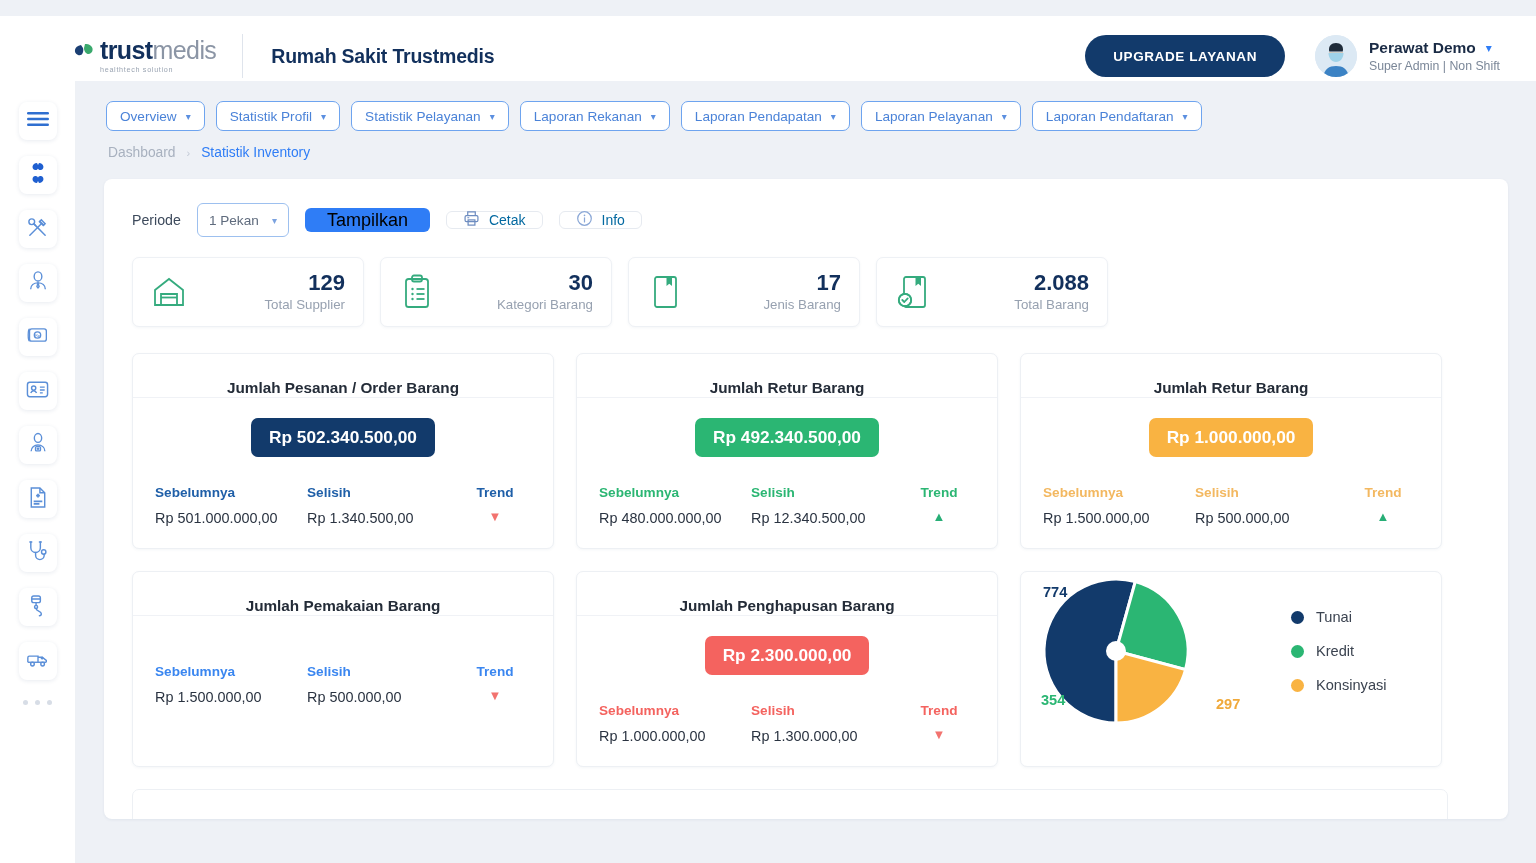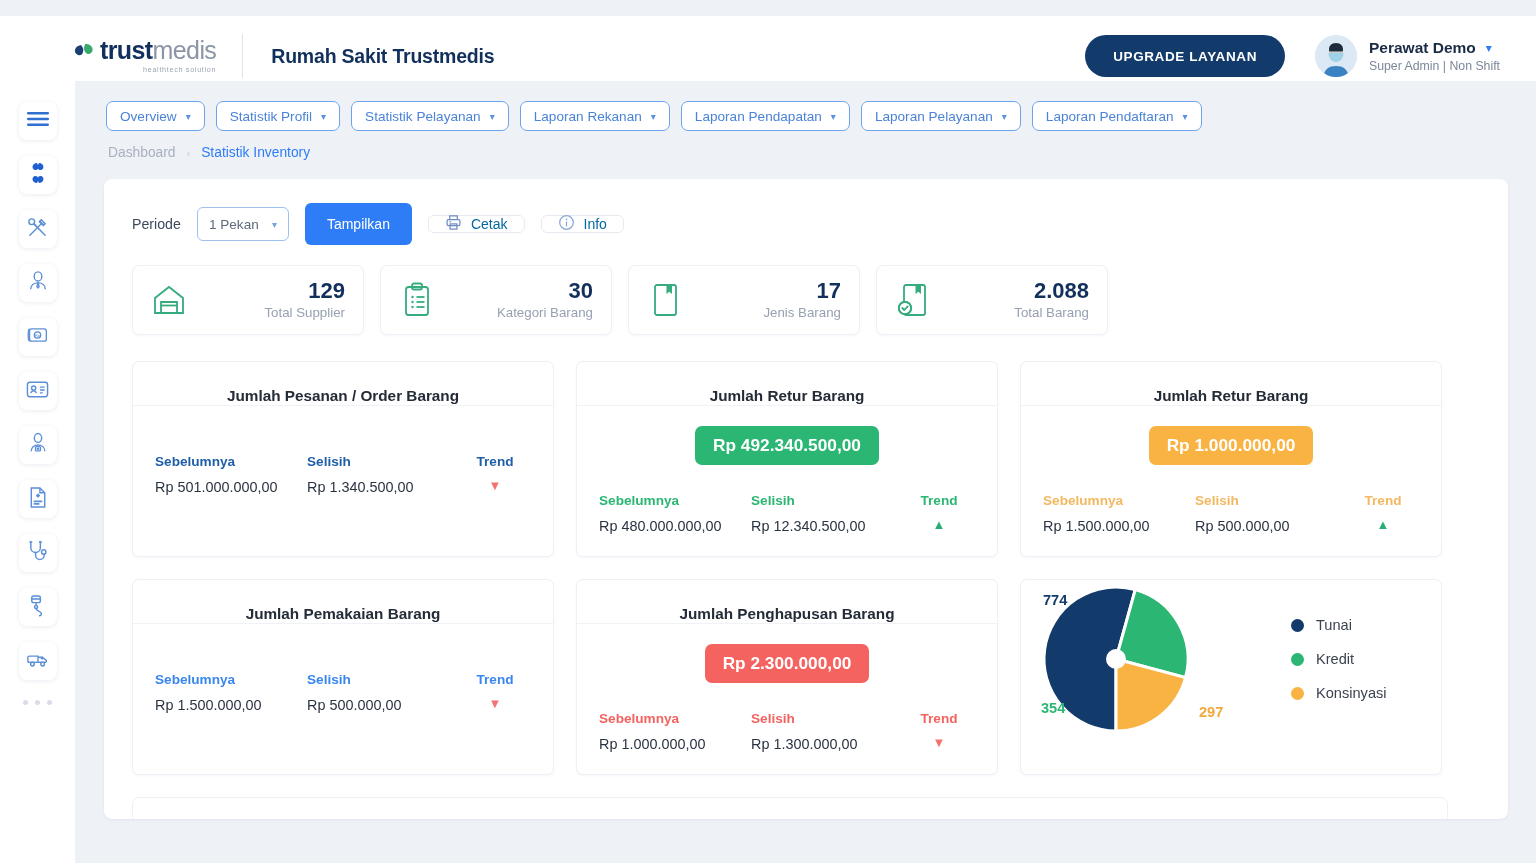--- a/index.html
+++ b/index.html
@@ -16,21 +16,21 @@
     background: #ffffff; display: flex; align-items: center;
     border-bottom: 1px solid #eceff4;
     margin-top: 16px;
   }
   .logo-wrap { display: flex; align-items: center; margin-left: 72px; }
   .logo-mark { width: 26px; height: 30px; position: relative; margin-right: 2px; }
   .logo-text { display: flex; flex-direction: column; line-height: 1; }
   .logo-words { font-size: 25px; font-weight: 700; letter-spacing: -0.6px; }
   .logo-words .t1 { color: #12305c; }
   .logo-words .t2 { color: #8b95a5; font-weight: 400; }
-  .logo-tag { font-size: 7.2px; color: #9aa4b2; letter-spacing: 0.7px; text-align: right; margin-top: 3px; }
+  .logo-tag { font-size: 7.2px; color: #9aa4b2; letter-spacing: 0.7px; margin-top: 3px; }
   .divider-v { width: 1px; height: 44px; background: #dfe4ec; margin: 0 28px 0 26px; }
   .site-title { font-size: 19.5px; font-weight: 700; color: #12305c; letter-spacing: -0.2px; }
 
   .topbar-right { margin-left: auto; display: flex; align-items: center; margin-right: 36px; }
   .upgrade-btn {
     background: #123a6b; color: #fff; border: none; border-radius: 22px;
     padding: 0 28px; height: 42px; font-size: 13.5px; font-weight: 700;
     letter-spacing: 0.6px; cursor: pointer; font-family: inherit;
   }
   .user-block { display: flex; align-items: center; margin-left: 30px; }
@@ -84,22 +84,22 @@
   
   .period-row { display: flex; align-items: center; gap: 16px; padding-left: 28px; }
   .period-label { font-size: 14.2px; color: #3d4a5c; }
   .select-box {
     border: 1.3px solid #9dc0ef; border-radius: 6px; height: 34px; width: 92px;
     display: flex; align-items: center; justify-content: space-between;
     padding: 0 11px; font-size: 13.6px; color: #5f6b7d; background: #fff; cursor: pointer;
   }
   .select-box .cv { color: #7ba2df; font-size: 10px; }
   .btn-primary {
-    background: #2f7df6; color: #ffffff; border: none; border-radius: 6px;
-    height: 42px; padding: 0 22px; font-size: 14px; cursor: pointer; font-family: inherit;
+    background: #2f7df6; color: #000000; border: none; border-radius: 6px;
+    height: 24px; padding: 0 22px; font-size: 18px; cursor: pointer; font-family: inherit;
   }
   .btn-ghost {
     background: #fff; border: 1px solid #e6eaf0; border-radius: 6px; height: 18px;
     padding: 0 16px; display: flex; align-items: center; gap: 9px;
     font-size: 14px; color: #0369a1; cursor: pointer; font-family: inherit;
   }
 
   
   .kpi-row { display: flex; gap: 16px; padding: 20px 0 0 28px; }
   .kpi {
@@ -453,20 +453,21 @@
         </div>
       </div>
 
       <div class="cards">
 
         <div class="card">
           <div class="card-head">
             <span class="card-title">Jumlah Pesanan / Order Barang</span>
           </div>
           <div class="card-body">
+            <span class="badge" style="background:#123a6b">Rp 502.340.500,00</span>
             <div class="stats">
               <div class="stat-col">
                 <div class="stat-h" style="color:#1f5fa8">Sebelumnya</div>
                 <div class="stat-v">Rp 501.000.000,00</div>
               </div>
               <div class="stat-col">
                 <div class="stat-h" style="color:#1f5fa8">Selisih</div>
                 <div class="stat-v">Rp 1.340.500,00</div>
               </div>
               <div class="stat-col trend">
@@ -572,21 +573,21 @@
           <div class="pie-body">
             <div class="pie-zone">
               <svg width="236" height="150" viewBox="0 0 236 150">
                   <path d="M 75 75 L 75 147 A 72 72 0 1 1 94.28577244509572 5.630994088166531 Z" fill="#123a6b" stroke="#ffffff" stroke-width="3"></path>
                   <path d="M 75 75 L 94.28577244509572 5.630994088166531 A 72 72 0 0 1 144.5569197165771 93.59663731811878 Z" fill="#2bb673" stroke="#ffffff" stroke-width="3"></path>
                   <path d="M 75 75 L 144.5569197165771 93.59663731811878 A 72 72 0 0 1 75.00000000000003 147 Z" fill="#f9b342" stroke="#ffffff" stroke-width="3"></path>
                   <circle cx="75" cy="75" r="10" fill="#ffffff"></circle>
                 </svg>
               <span class="pie-lab" style="left:2px;  top:8px;   color:#123a6b;">774</span>
               <span class="pie-lab" style="left:0px;  top:116px; color:#2bb673;">354</span>
-              <span class="pie-lab" style="left:158px;top:120px; color:#f0a93a;">297</span>
+              <span class="pie-lab" style="left:175px;top:120px; color:#f0a93a;">297</span>
             </div>
             <div class="legend">
               <div class="leg">
                 <i style="background:#123a6b"></i>
                 <span>Tunai</span>
               </div>
               <div class="leg">
                 <i style="background:#2bb673"></i>
                 <span>Kredit</span>
               </div>

